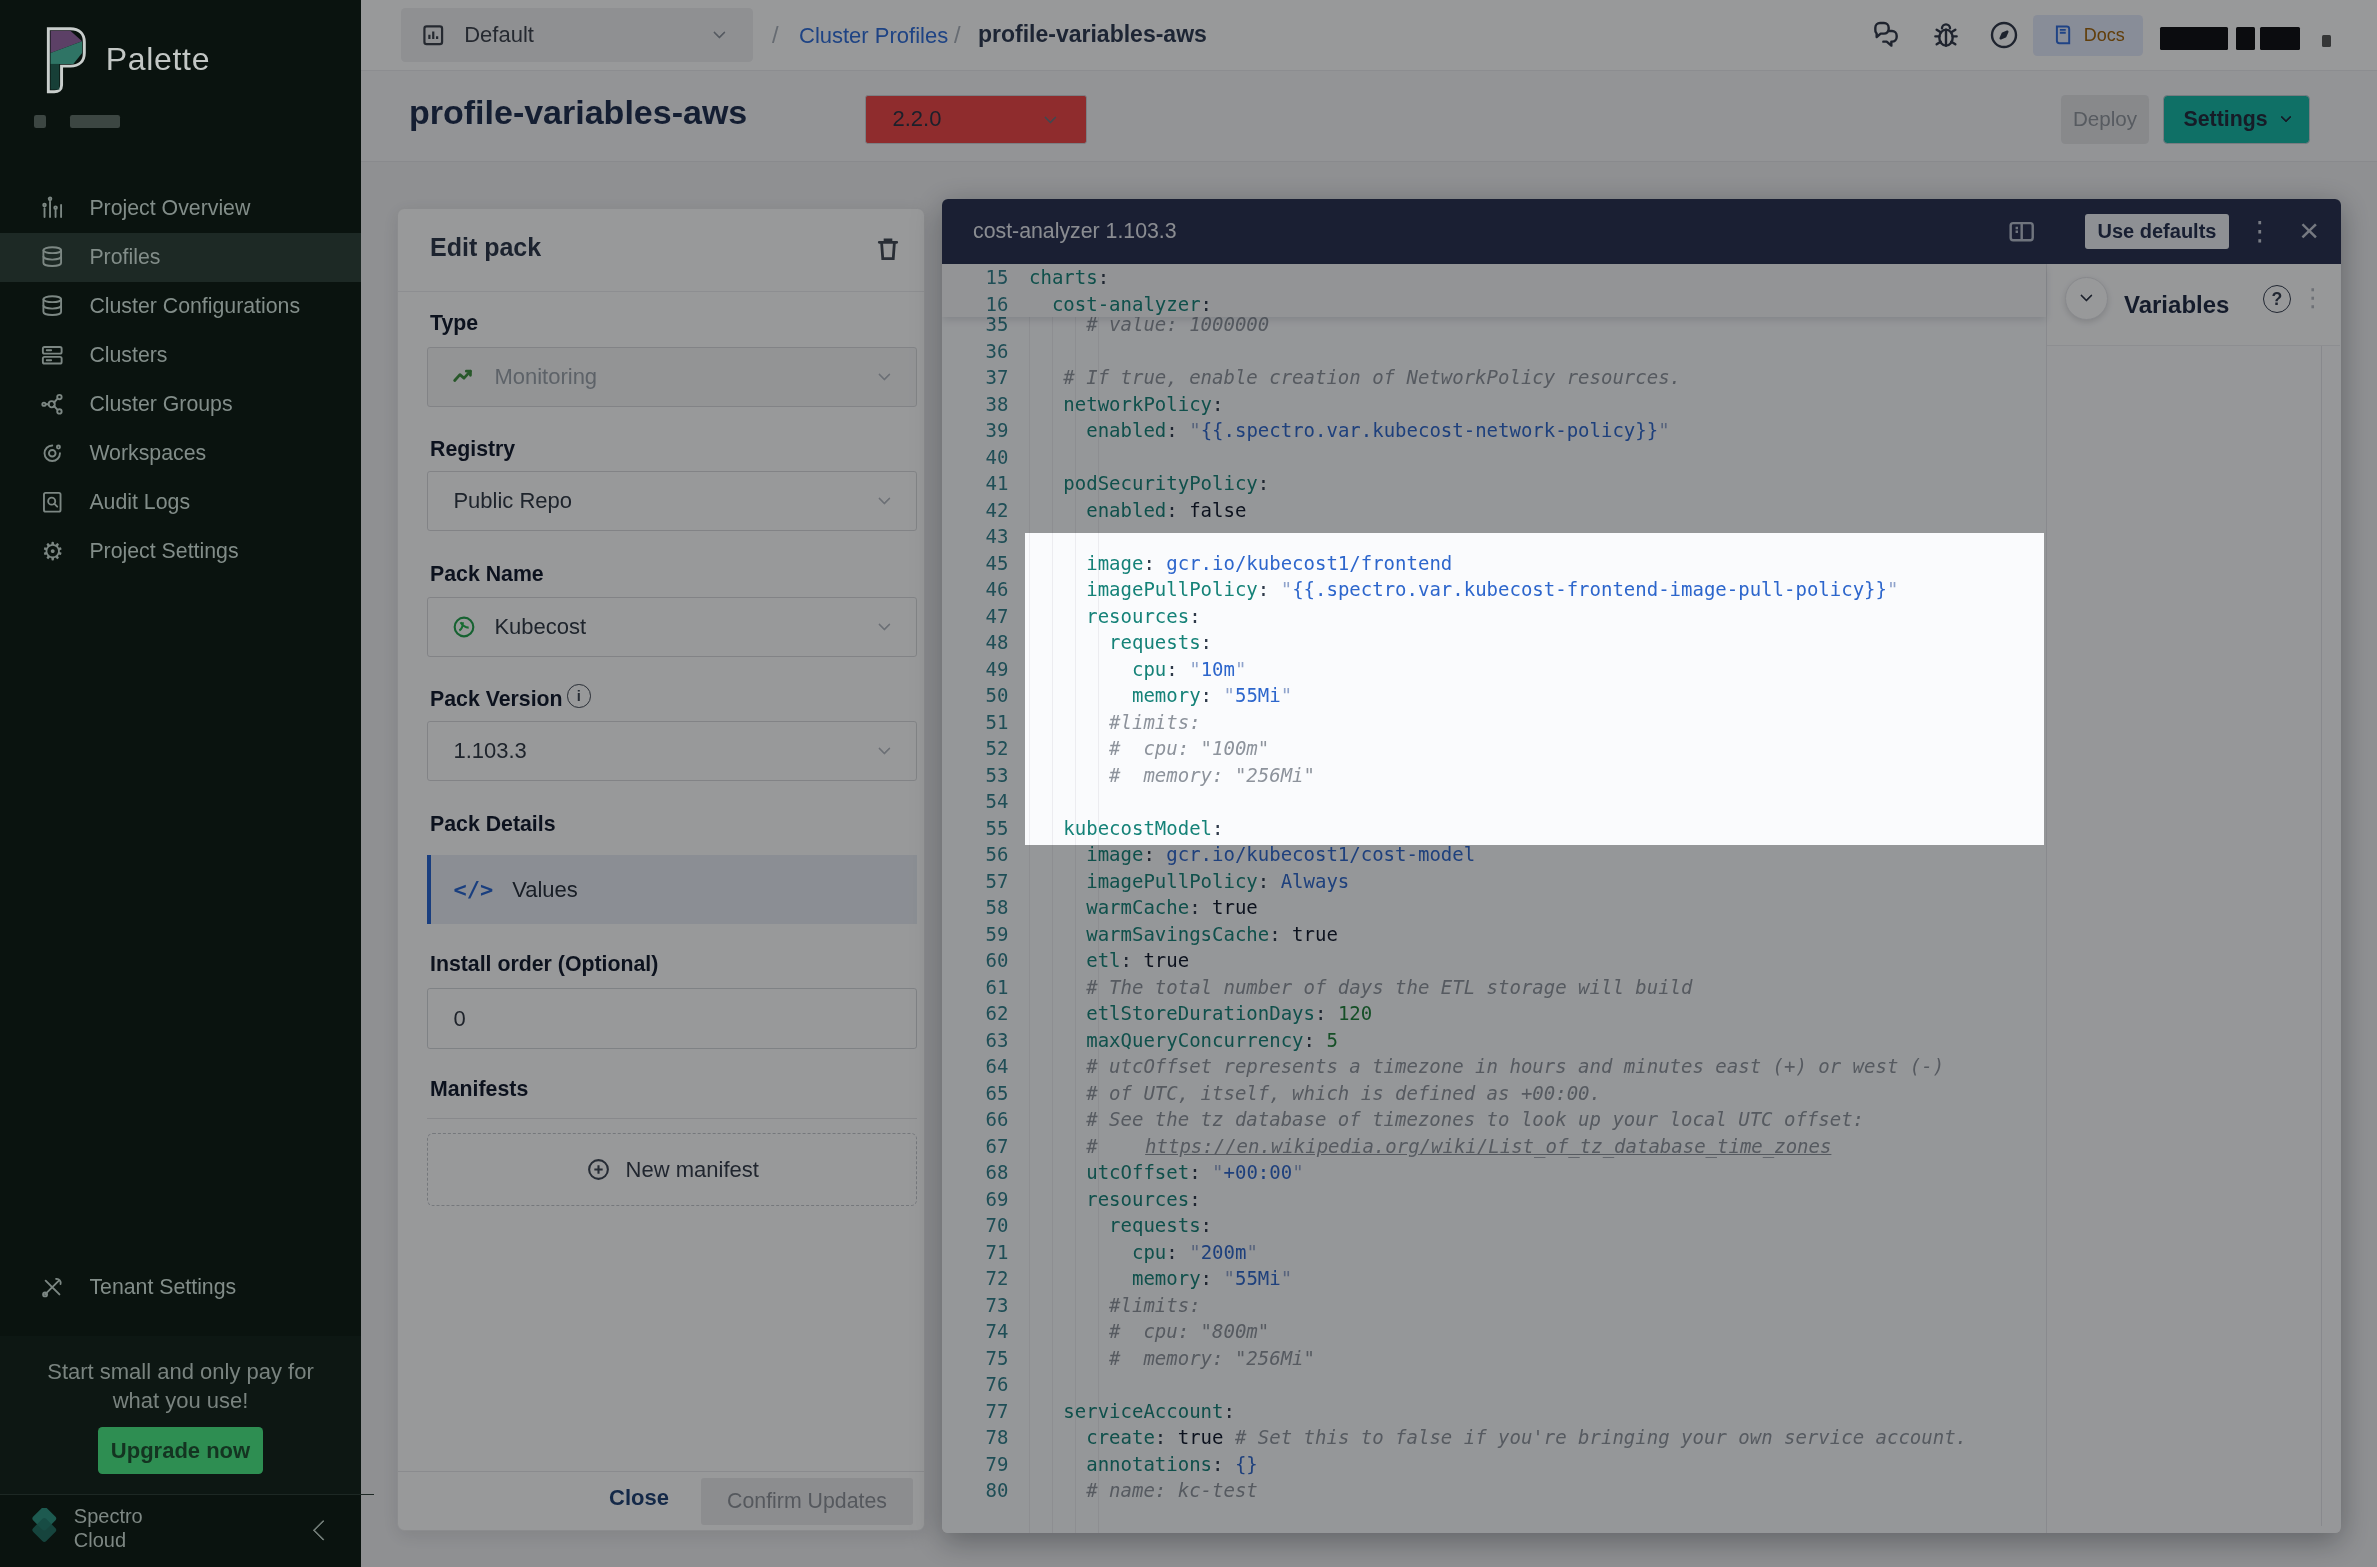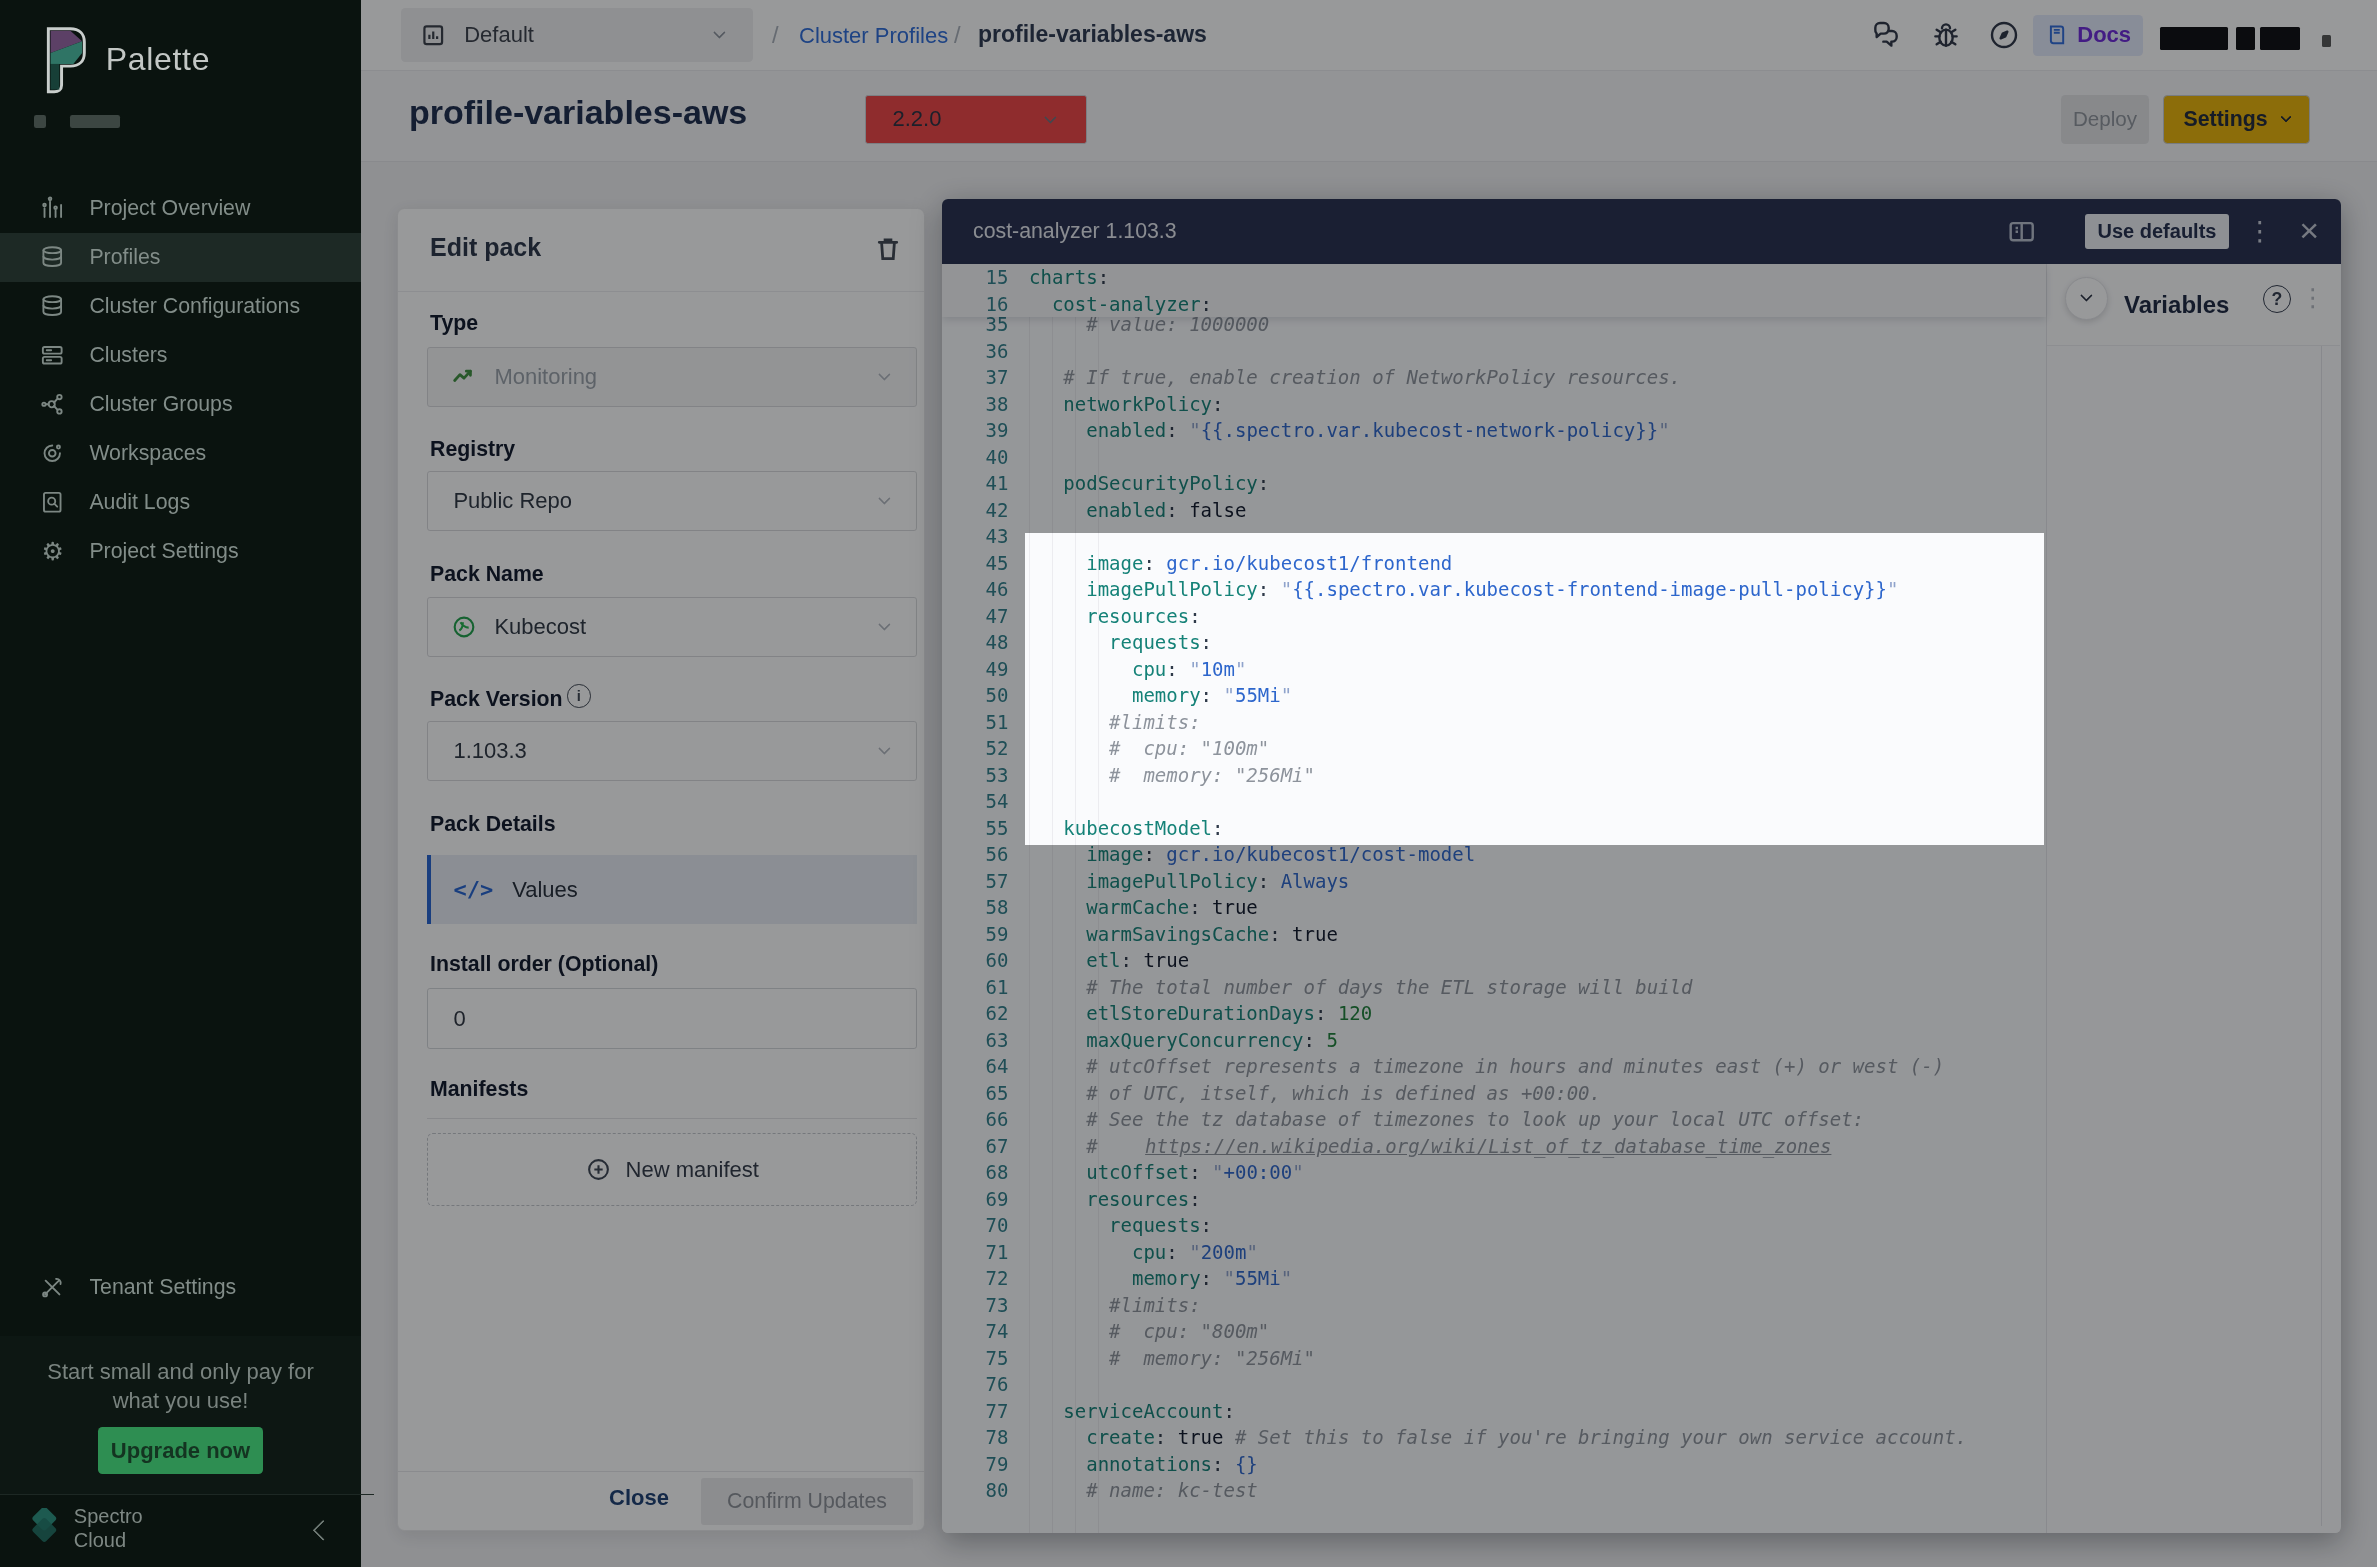--- a/index.html
+++ b/index.html
@@ -37,32 +37,32 @@
   .proj-label { margin-left:17.7px; font-size:22px; color:#3a3f49; }
   .proj-chev { position:absolute; right:29.4px; color:#8b919b; }
   .crumb-sep { position:absolute; top:22px; font-size:23.6px; color:#aab0ba; }
   .crumb-link { position:absolute; top:23px; font-size:22px; color:#2e6cd9; cursor:pointer; }
   .crumb-cur  { position:absolute; top:21.3px; font-size:23px; font-weight:600; color:#2c3850; }
   .tb-ico { position:absolute; top:19px; width:32px; height:32px; cursor:pointer; }
   .tb-ico svg { width:32px; height:32px; fill:none; stroke:#2e3546; stroke-width:1.8; stroke-linecap:round; stroke-linejoin:round; }
   .docs-pill { position:absolute; left:1672px; top:14.7px; width:110px; height:41px; background:#e4eafc; border-radius:4.4px;
                display:flex; align-items:center; justify-content:center; gap:8.8px; cursor:pointer; }
   .docs-pill svg { width:23.6px; height:23.6px; fill:none; stroke:#2f6bdb; stroke-width:2; }
-  .docs-label { color:#6d28d9; font-size:22px; font-weight:700; }
+  .docs-label { color:#a16207; font-size:18px; font-weight:400; }
   .redact-black { position:absolute; background:#0d0d10; border-radius:1.5px; }
 
   #pagehead { position:absolute; left:361px; top:71px; width:2017px; height:91px; background:#f6f6f8; border-bottom:0.7px solid #e6e6e9; z-index:9; }
   .page-title { position:absolute; left:48px; top:22px; font-size:34px; font-weight:700; color:#1d2b4c; }
   .ver-select { position:absolute; left:504px; top:23.6px; width:222px; height:49px; border:0.7px solid #cfd2d8; border-radius:2.9px; background:#ef4444;
                 display:flex; align-items:center; cursor:pointer; }
   .ver-label { margin-left:26.5px; font-size:22px; color:#2a3040; }
   .ver-chev { position:absolute; right:31px; color:#6c727e; }
   .deploy-btn { position:absolute; left:1700px; top:23.6px; width:88px; height:49px; background:#e4e4e6; border:none; border-radius:4.4px;
                 color:#8f949c; font-size:20.6px; cursor:default; }
-  .settings-btn { position:absolute; left:1802px; top:23.6px; width:147px; height:49px; background:#eab308; border:0.7px solid #c9cdd5; border-radius:4.4px;
+  .settings-btn { position:absolute; left:1802px; top:23.6px; width:147px; height:49px; background:#14b8a6; border:0.7px solid #c9cdd5; border-radius:4.4px;
                   color:#20283a; font-size:21.3px; font-weight:600; cursor:pointer; display:flex; align-items:center; justify-content:center; gap:14px; }
   .settings-btn .chev { width:8px; height:8px; border-width:2.2px; margin-top:-4.4px; }
 
   
   #editpack { position:absolute; left:397px; top:208px; width:528px; height:1323px; background:#ffffff; border-radius:7.4px;
               border:0.7px solid #e8e8ea; box-shadow:0 4.4px 17.7px rgba(20,24,34,.10); z-index:20; }
   .ep-title { position:absolute; left:32px; top:23.6px; font-size:25px; font-weight:600; color:#2a3447; }
   .ep-trash { position:absolute; right:22px; top:25px; cursor:pointer; }
   .ep-trash svg { width:28px; height:29.4px; fill:none; stroke:#3f4652; stroke-width:2.4; stroke-linecap:round; }
   .ep-divider { position:absolute; left:0; top:82px; width:100%; border-top:0.7px solid #ececef; }

